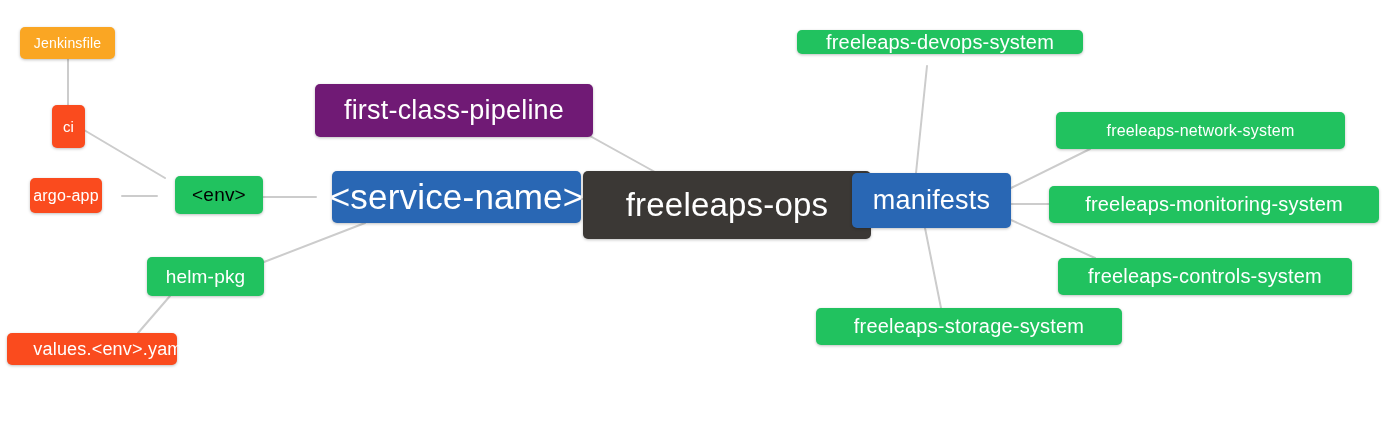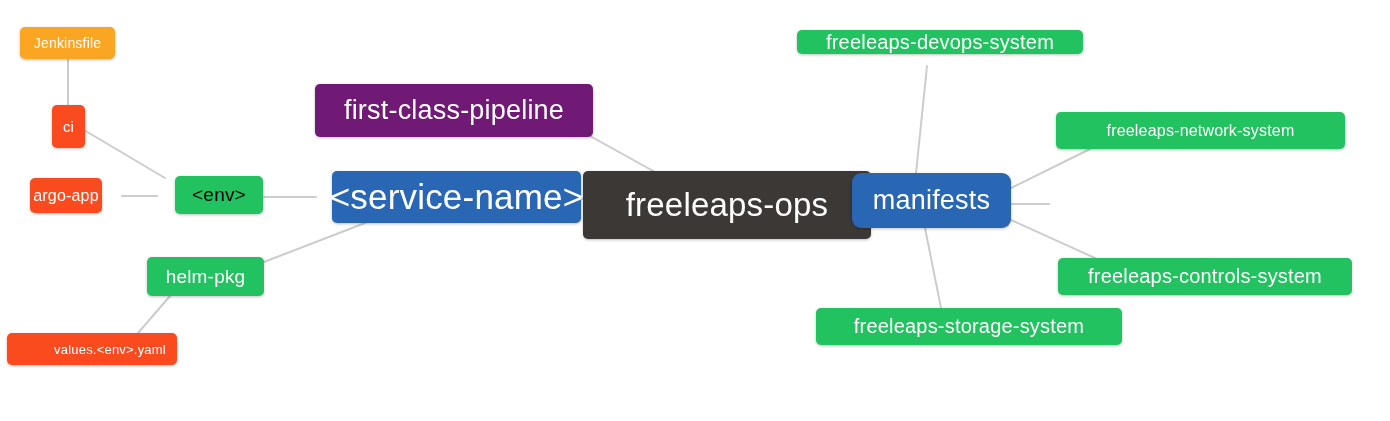--- a/index.html
+++ b/index.html
@@ -56,22 +56,23 @@
       <line x1="1011" y1="204" x2="1049" y2="204" stroke="#cccccc" stroke-width="2" stroke-linecap="round"></line>
       <line x1="1011" y1="220" x2="1095" y2="258" stroke="#cccccc" stroke-width="2" stroke-linecap="round"></line>
       <line x1="925" y1="228" x2="941" y2="308" stroke="#cccccc" stroke-width="2" stroke-linecap="round"></line>
     </svg>
 
 <div class="node" style="left: 20px; top: 27px; width: 95px; height: 32px; font-size: 14px; background: rgb(250, 166, 35); color: rgb(255, 255, 255);">Jenkinsfile</div>
     <div class="node" style="left: 52px; top: 105px; width: 33px; height: 43px; font-size: 15px; background: rgb(250, 75, 30); color: rgb(255, 255, 255);">ci</div>
     <div class="node" style="left: 30px; top: 178px; width: 72px; height: 35px; font-size: 16px; background: rgb(250, 75, 30); color: rgb(255, 255, 255);">argo-app</div>
     <div class="node" style="left: 175px; top: 176px; width: 88px; height: 38px; font-size: 19px; background: rgb(33, 194, 95); color: #000000;">&lt;env&gt;</div>
     <div class="node" style="left: 147px; top: 257px; width: 117px; height: 39px; font-size: 19px; background: rgb(33, 194, 95); color: rgb(255, 255, 255);">helm-pkg</div>
-    <div class="node" style="left: 7px; top: 333px; width: 170px; height: 32px; font-size: 13px; background: rgb(250, 75, 30); color: rgb(255, 255, 255); padding-left: 36px;">values.&lt;env&gt;.yaml</div>
+    <div class="node" style="left: 7px; top: 333px; width: 170px; height: 32px; font-size: 18px; background: rgb(250, 75, 30); color: rgb(255, 255, 255); padding-left: 36px;">values.&lt;env&gt;.yaml</div>
     <div class="node" style="left: 315px; top: 36px; width: 278px; height: 53px; font-size: 27px; background: #701a75; color: rgb(255, 255, 255); margin-top: 48px;">first-class-pipeline</div>
     <div class="node" style="left: 316px; top: 171px; width: 249px; height: 52px; font-size: 35px; background: rgb(41, 103, 180); color: rgb(255, 255, 255); margin-left: 16px;">&lt;service-name&gt;</div>
     <div class="node" style="left: 583px; top: 171px; width: 288px; height: 68px; font-size: 33px; background: rgb(59, 56, 53); color: rgb(255, 255, 255);">freeleaps-ops</div>
-    <div class="node" style="left: 852px; top: 173px; width: 159px; height: 55px; font-size: 27px; background: rgb(41, 103, 180); color: rgb(255, 255, 255); border-radius: 9px;">manifests</div>
+    <div class="node" style="left: 852px; top: 173px; width: 159px; height: 55px; font-size: 27px; background: rgb(41, 103, 180); color: rgb(255, 255, 255);">manifests</div>
     <div class="node" style="left: 797px; top: 30px; width: 286px; height: 24px; font-size: 20px; background: rgb(33, 194, 95); color: rgb(255, 255, 255);">freeleaps-devops-system</div>
     <div class="node" style="left: 1056px; top: 112px; width: 289px; height: 37px; font-size: 16px; background: rgb(33, 194, 95); color: rgb(255, 255, 255);">freeleaps-network-system</div>
+    <div class="node" style="left: 1049px; top: 186px; width: 330px; height: 37px; font-size: 20px; background: rgb(33, 194, 95); color: rgb(255, 255, 255);">freeleaps-monitoring-system</div>
     <div class="node" style="left: 1058px; top: 258px; width: 294px; height: 37px; font-size: 20px; background: rgb(33, 194, 95); color: rgb(255, 255, 255);">freeleaps-controls-system</div>
     <div class="node" style="left: 816px; top: 308px; width: 306px; height: 37px; font-size: 20px; background: rgb(33, 194, 95); color: rgb(255, 255, 255);">freeleaps-storage-system</div>
   </div>
 
 </body></html>

